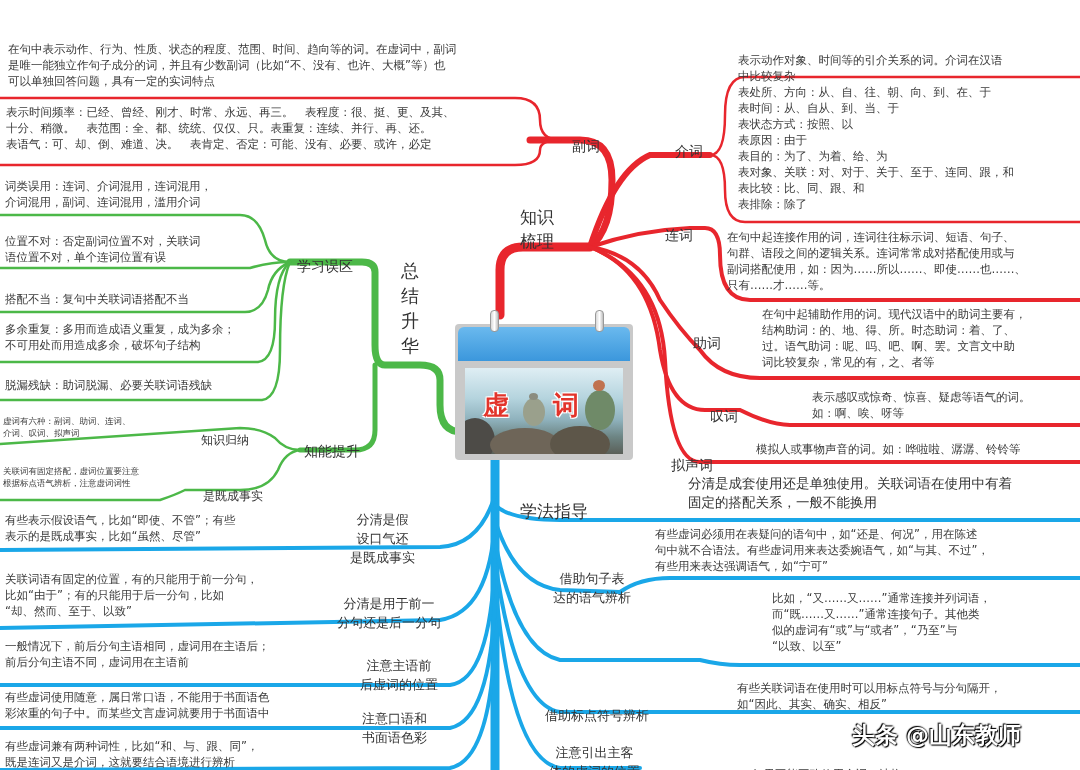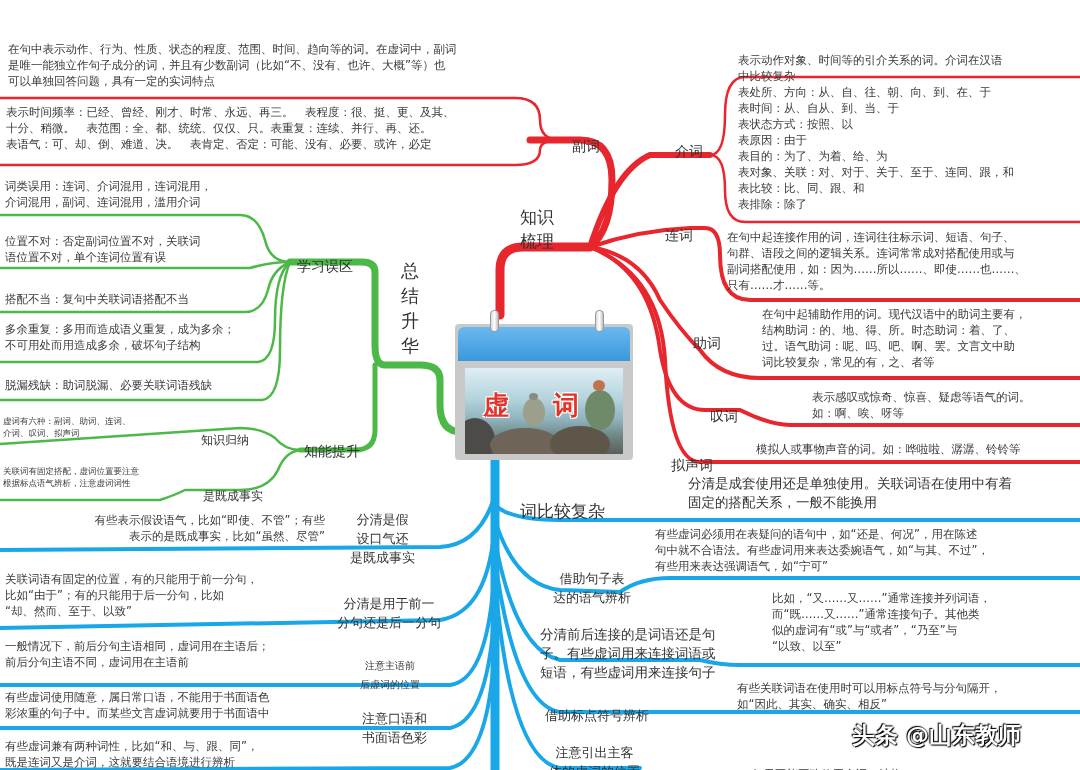--- a/index.html
+++ b/index.html
@@ -147,35 +147,35 @@
   <div class="t sz11" style="left:5px; top:377px; width:280px;">脱漏残缺：助词脱漏、必要关联词语残缺</div>
 
   <div class="lab" style="left:304px; top:423px;">知能提升</div>
   <div class="lab" style="left:201px; top:412px; font-size:12px;">知识归纳</div>
   <div class="t sz8" style="left:3px; top:415px; width:180px;">虚词有六种：副词、助词、连词、
 介词、叹词、拟声词</div>
   <div class="lab" style="left:203px; top:468px; font-size:12px;">是既成事实</div>
   <div class="t sz8" style="left:3px; top:465px; width:180px;">关联词有固定搭配，虚词位置要注意
 根据标点语气辨析，注意虚词词性</div>
 
-  <div class="lab big" style="left:520px; top:480px;">词比较复杂</div>
+  <div class="lab big" style="left:520px; top:480px;">学法指导</div>
 
   <div class="lab" style="left:350px; top:491px; font-size:13px;">分清是假
 设口气还
 是既成事实</div>
-  <div class="t sz11" style="left:5px; top:512px; width:320px;text-align:right;">有些表示假设语气，比如“即使、不管”；有些
+  <div class="t sz11" style="left:5px; top:512px; width:320px;">有些表示假设语气，比如“即使、不管”；有些
 表示的是既成事实，比如“虽然、尽管”</div>
 
   <div class="lab" style="left:337px; top:575px; font-size:13px;">分清是用于前一
 分句还是后一分句</div>
   <div class="t sz11" style="left:5px; top:571px; width:320px;">关联词语有固定的位置，有的只能用于前一分句，
 比如“由于”；有的只能用于后一分句，比如
 “却、然而、至于、以致”</div>
 
-  <div class="lab" style="left:360px; top:637px; font-size:10px;">注意主语前
+  <div class="lab" style="left:360px; top:637px; font-size:13px;">注意主语前
 后虚词的位置</div>
   <div class="t sz11" style="left:5px; top:638px; width:340px;">一般情况下，前后分句主语相同，虚词用在主语后；
 前后分句主语不同，虚词用在主语前</div>
 
   <div class="lab" style="left:362px; top:690px; font-size:13px;">注意口语和
 书面语色彩</div>
   <div class="t sz11" style="left:5px; top:689px; width:340px;">有些虚词使用随意，属日常口语，不能用于书面语色
 彩浓重的句子中。而某些文言虚词就要用于书面语中</div>
 
   <div class="lab" style="left:355px; top:748px; font-size:13px;">注意虚词的词性</div>
@@ -184,23 +184,20 @@
 
   <div class="t sz13" style="left:688px; top:474px; width:395px; color:#333;">分清是成套使用还是单独使用。关联词语在使用中有着
 固定的搭配关系，一般不能换用</div>
 
   <div class="lab" style="left:553px; top:550px; font-size:13px;">借助句子表
 达的语气辨析</div>
   <div class="t sz11" style="left:655px; top:526px; width:425px;">有些虚词必须用在表疑问的语句中，如“还是、何况”，用在陈述
 句中就不合语法。有些虚词用来表达委婉语气，如“与其、不过”，
 有些用来表达强调语气，如“宁可”</div>
 
-  <div class="lab" style="left:540px; top:606px; font-size:13.5px; text-align:left;">分清前后连接的是词语还是句
-子。有些虚词用来连接词语或
-短语，有些虚词用来连接句子</div>
   <div class="t sz11" style="left:772px; top:590px; width:308px;">比如，“又……又……”通常连接并列词语，
 而“既……又……”通常连接句子。其他类
 似的虚词有“或”与“或者”，“乃至”与
 “以致、以至”</div>
 
   <div class="lab" style="left:545px; top:687px; font-size:13px;">借助标点符号辨析</div>
   <div class="t sz11" style="left:737px; top:680px; width:345px;">有些关联词语在使用时可以用标点符号与分句隔开，
 如“因此、其实、确实、相反”</div>
 
   <div class="lab" style="left:549px; top:724px; font-size:13px;">注意引出主客

